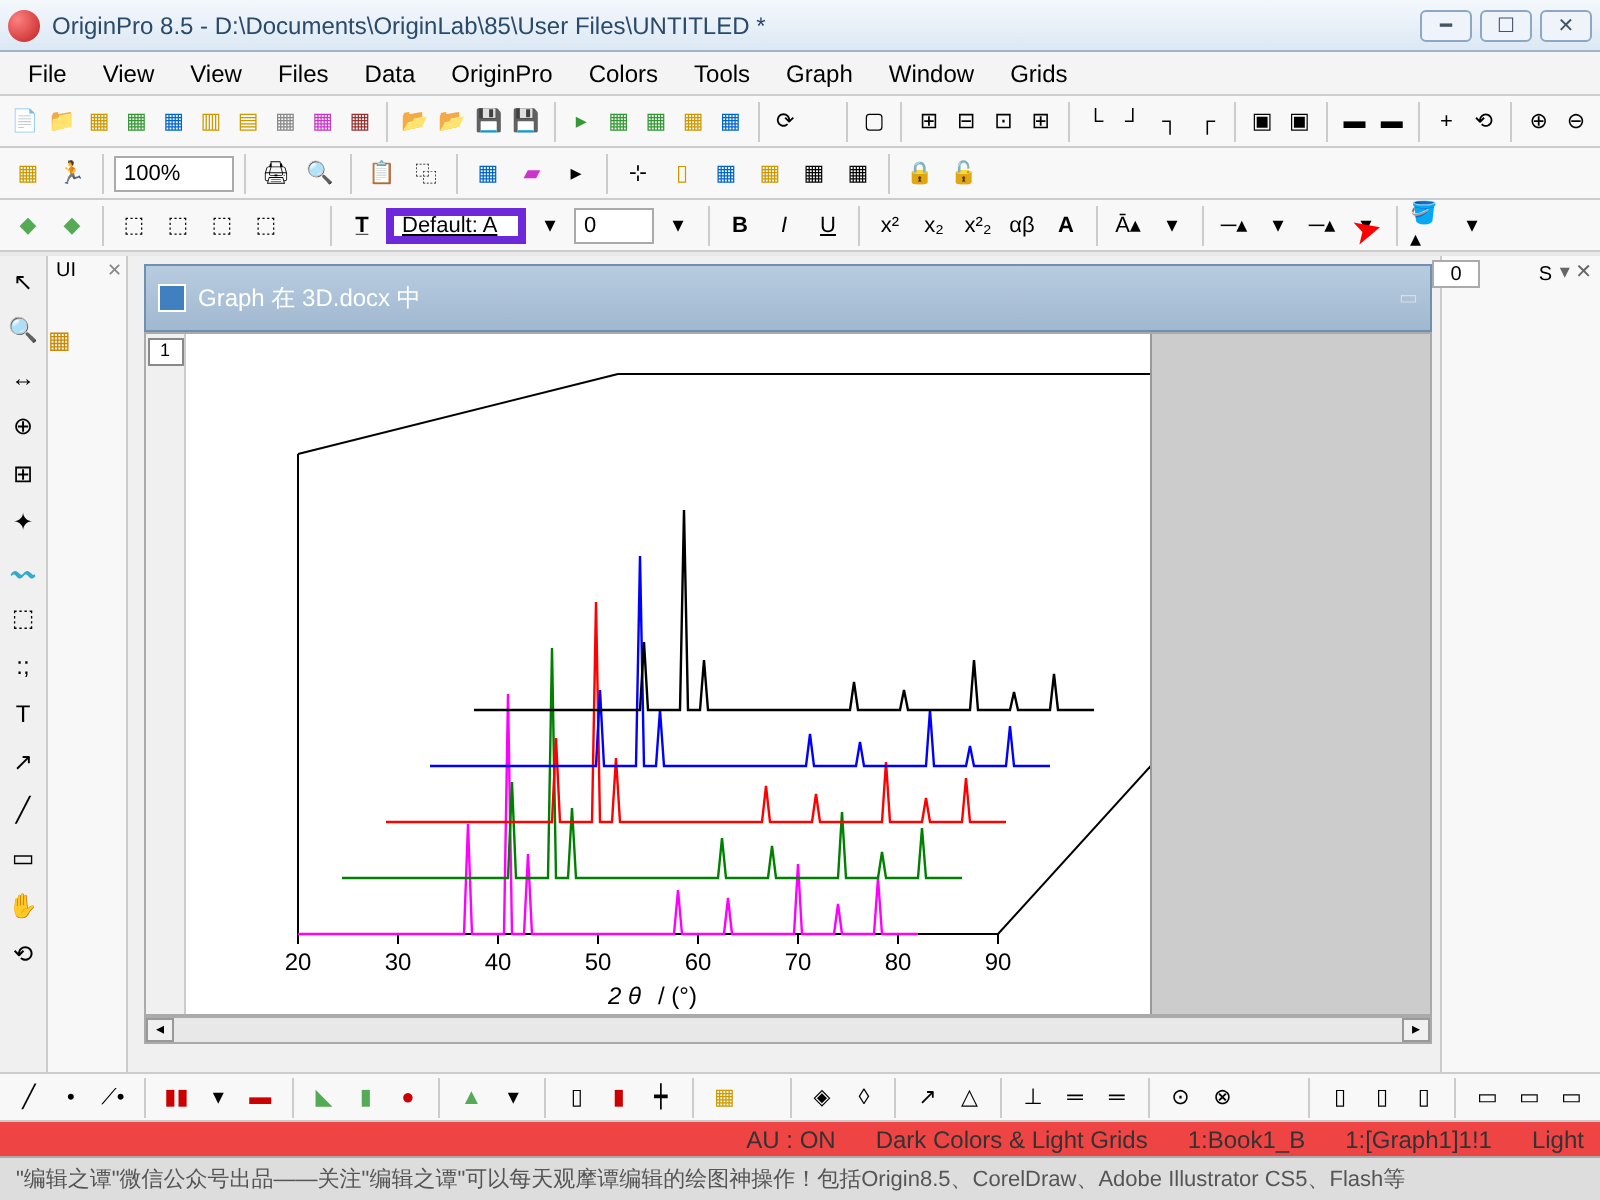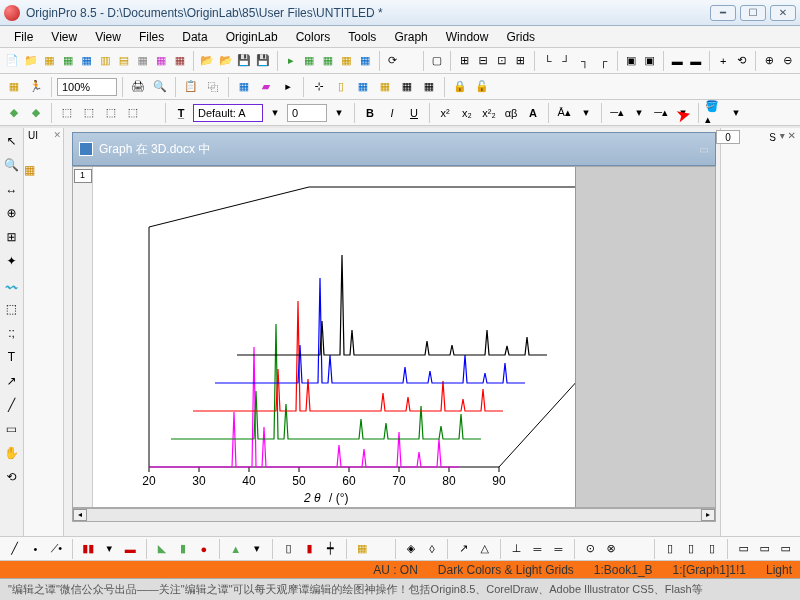--- a/index.html
+++ b/index.html
@@ -8,21 +8,21 @@
 .titlebar .appicon { width:16px; height:16px; margin-right:6px; background:radial-gradient(circle at 30% 30%,#ff8080,#c02020); border-radius:50%; }
 .titlebar .title { color:#2a4a6a; flex:1; }
 .winbtns { display:flex; gap:4px; }
 .winbtn { width:26px; height:16px; border:1px solid #8ca8c4; border-radius:3px; background:#eef4fa; display:flex; align-items:center; justify-content:center; font-size:10px; color:#456; cursor:pointer; }
 .menubar { height:22px; background:#f4f4f4; display:flex; align-items:center; padding:0 6px; gap:2px; border-bottom:1px solid #ccc; }
 .menubar span { padding:2px 8px; color:#000000; cursor:pointer; }
 .toolbar { height:26px; background:#f8f8f8; border-bottom:1px solid #ccc; display:flex; align-items:center; padding:0 4px; gap:2px; }
 .tb { width:20px; height:20px; border:1px solid transparent; display:flex; align-items:center; justify-content:center; cursor:pointer; font-size:11px; }
 .sep { width:1px; height:20px; background:#ccc; margin:0 3px; }
 .zoom { width:60px; height:18px; border:1px solid #aaa; background:#fff; font-size:11px; padding:0 4px; }
-.fontbox { width:70px; height:18px; border:1px solid #6d28d9; background:#fff; font-size:11px; padding:0 4px; }
+.fontbox { width:70px; height:18px; border:4px solid #6d28d9; background:#fff; font-size:11px; padding:0 4px;text-decoration:underline; }
 .fontsizebox { width:40px; height:18px; border:1px solid #aaa; background:#fff; font-size:11px; padding:0 4px; }
 .content { position:absolute; top:128px; left:0; right:0; bottom:60px; display:flex; }
 .leftbar { width:24px; background:#f0f0f0; border-right:1px solid #ccc; display:flex; flex-direction:column; align-items:center; padding-top:4px; gap:6px; }
 .leftbar .lb { width:18px; height:18px; display:flex; align-items:center; justify-content:center; cursor:pointer; font-size:12px; }
 .midpanel { width:40px; background:#f8f8f8; border-right:1px solid #ccc; position:relative; }
 .midpanel .mh { font-size:10px; padding:2px 4px; }
 .midpanel .closex { position:absolute; top:2px; right:2px; font-size:9px; color:#888; cursor:pointer; }
 .graphwin { flex:1; background:#f0f0f0; padding:4px 4px 4px 8px; position:relative; }
 .gw-title { height:24px; background:linear-gradient(#b8cce0,#a0b8d0); color:#fff; display:flex; align-items:center; padding:16px 6px; border:1px solid #7090b0; }
 .gw-title .gicon { width:14px; height:14px; background:#4080c0; margin-right:6px; border:1px solid #fff; }
@@ -31,21 +31,21 @@
 .tabcol .tab1 { width:18px; height:14px; background:#fff; border:1px solid #888; font-size:9px; text-align:center; margin:2px auto; }
 .plot { flex:1; position:relative;text-decoration:underline; }
 .greycol { width:140px; background:#ccc; border-left:1px solid #999; }
 .scrollb { height:14px; background:#e8e8e8; border:1px solid #aaa; margin-top:0; position:relative; }
 .scrollb .sbtn { position:absolute; width:14px; height:12px; background:#f0f0f0; border:1px solid #999; top:0; font-size:8px; text-align:center; }
 .rightpanel { width:80px; background:#f8f8f8; border-left:1px solid #ccc; position:relative; }
 .rightpanel .closex { position:absolute; top:2px; right:4px; font-size:10px; color:#666; cursor:pointer; }
 .rightpanel .rlabel { position:absolute; top:4px; right:24px; font-size:10px; }
 .rightpanel .rnum { position:absolute; top:4px; left:4px; width:30px; height:14px; border:1px solid #aaa; background:#fff; font-size:10px; text-align:center; }
 .bottombar { position:absolute; bottom:40px; left:0; right:0; height:24px; background:#f8f8f8; border-top:1px solid #ccc; display:flex; align-items:center; padding:0 6px; gap:4px; }
-.statusbar { position:absolute; bottom:22px; left:0; right:0; height:18px; background:#f97316; border-top:1px solid #ccc; display:flex; align-items:center; justify-content:flex-end; padding:0 8px; gap:20px; font-size:11px; color:#333; }
+.statusbar { position:absolute; bottom:22px; left:0; right:0; height:18px; background:#ef4444; border-top:1px solid #ccc; display:flex; align-items:center; justify-content:flex-end; padding:0 8px; gap:20px; font-size:11px; color:#333; }
 .footer { position:absolute; bottom:0; left:0; right:0; height:22px; background:#ddd; border-top:1px solid #aaa; font-size:11px; color:#555; padding:3px 8px; overflow:hidden; white-space:nowrap; }
 .cursor-red { position:absolute; top:104px; left:676px; font-size:18px; color:#ff0000; transform:rotate(-15deg); pointer-events:none; z-index:999; }
 svg { width:100%; height:100%; }
 </style>
 </head>
 <body>
 
 <div class="titlebar">
   <div class="appicon"></div>
   <div class="title">OriginPro 8.5 - D:\Documents\OriginLab\85\User Files\UNTITLED *</div>
@@ -55,21 +55,21 @@
     <div class="winbtn">✕</div>
   </div>
 </div>
 
 <div class="menubar">
   <span>File</span>
   <span>View</span>
   <span>View</span>
   <span>Files</span>
   <span>Data</span>
-  <span>OriginLab</span>
+  <span>OriginPro</span>
   <span>Colors</span>
   <span>Tools</span>
   <span>Graph</span>
   <span>Window</span>
   <span>Grids</span>
 </div>
 
 <div class="toolbar">
   <div class="tb">📄</div>
   <div class="tb">📁</div>

